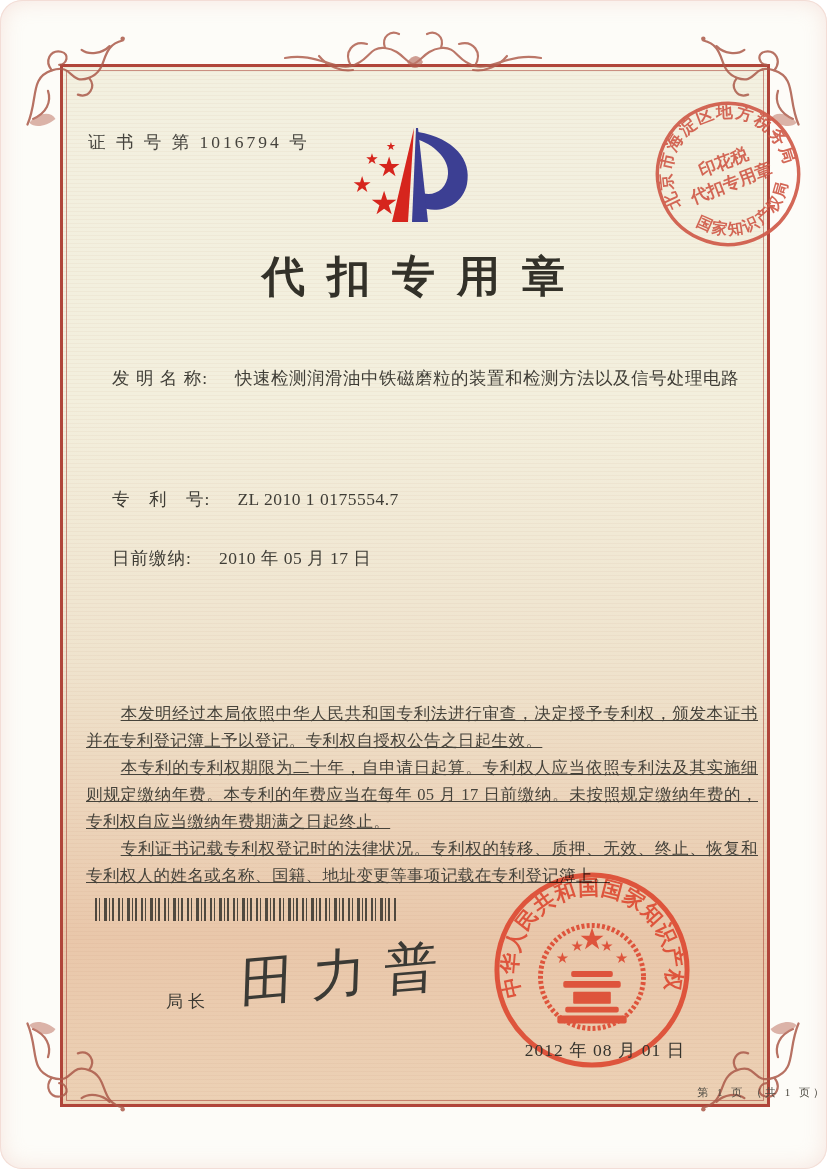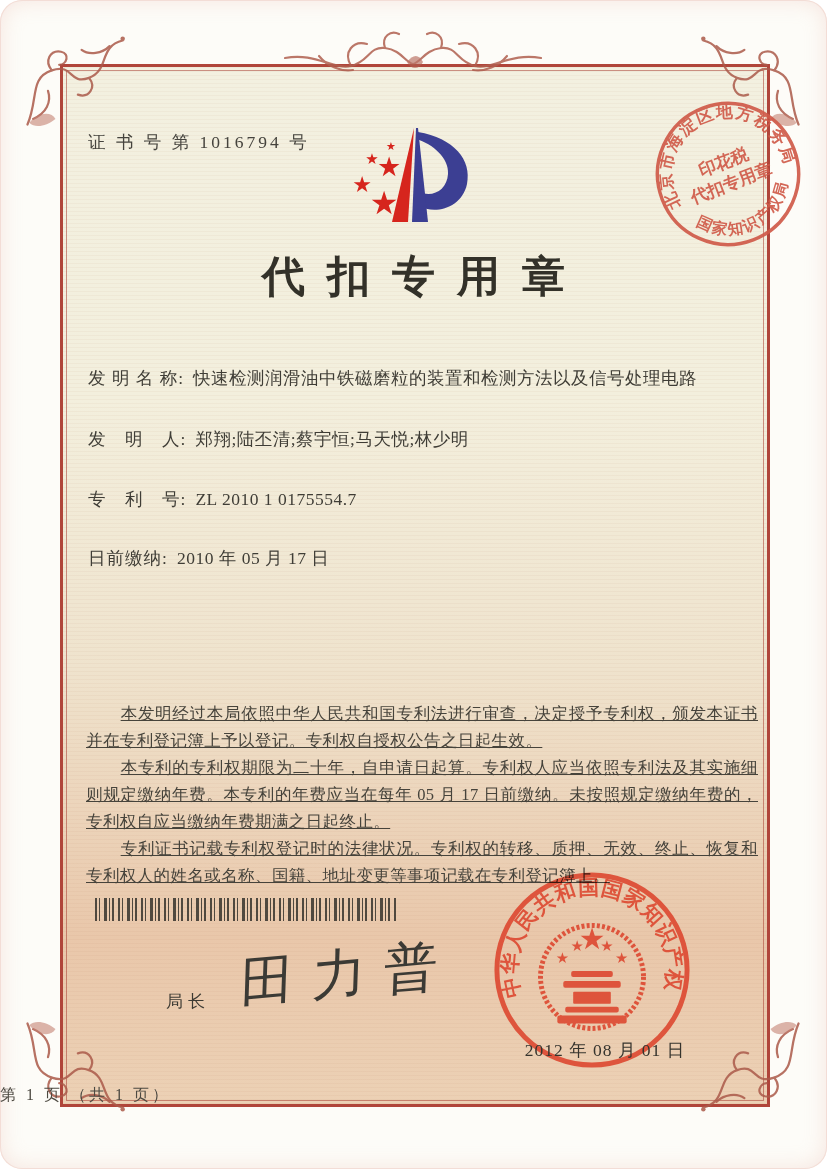--- a/index.html
+++ b/index.html
@@ -39,22 +39,22 @@
   .orn-br{left:694px;top:1016px;transform:scale(-1,-1);}
   .orn-topcenter{left:283px;top:22px;}
   
   .content{position:absolute;inset:0;z-index:3;color:var(--ink);}
   .cert-no{position:absolute;left:88px;top:130px;font-size:17.5px;letter-spacing:3px;color:#45433d;}
   .title{
     position:absolute;left:0;top:248px;width:100%;text-align:center;
     font-size:43px;font-weight:bold;letter-spacing:22px;text-indent:22px;color:#333129;
   }
   .field-row{position:absolute;left:88px;font-size:17.5px;white-space:nowrap;color:#3f3d36;}
-  .field-label{letter-spacing:1px;}
-  .field-value{margin-left:9px;letter-spacing:.5px;}
+  .field-label{letter-spacing:1px;margin-left:24px;}
+  .field-value{margin-left:27px;letter-spacing:.5px;}
   .row-name{top:366px;}
   .row-inventor{top:427px;}
   .row-patno{top:487px;text-align:center;}
   .row-appdate{top:546px;}
   .row-patentee{top:604px;}
   .row-grantdate{top:661px;}
   .paragraphs{
     position:absolute;left:86px;top:700px;width:672px;
     font-size:16.5px;line-height:27px;text-align:justify;color:#46433b;letter-spacing:.4px;text-decoration:underline;
   }
@@ -70,21 +70,21 @@
   }
   .director{position:absolute;left:166px;top:990px;font-size:17px;letter-spacing:5px;color:#3c3a33;}
   .signature{
     position:absolute;left:240px;top:938px;font-size:54px;color:#3b3a35;
     letter-spacing:18px;transform:rotate(-5deg) skewX(-7deg);font-weight:normal;white-space:nowrap;
   }
   .tax-stamp{position:absolute;left:642px;top:88px;width:172px;height:172px;transform:rotate(-21deg);opacity:.92;mix-blend-mode:multiply;}
   .office-seal{position:absolute;left:488px;top:866px;width:208px;height:208px;opacity:.93;mix-blend-mode:multiply;}
   .seal-date{position:absolute;left:505px;top:1038px;width:200px;text-align:center;font-size:17.5px;letter-spacing:1px;color:#36342e;z-index:4;}
   .logo{position:absolute;left:328px;top:126px;width:184px;height:114px;}
-  .footer{position:absolute;left:0;top:1085px;width:100%;text-align:left;font-size:16px;letter-spacing:3px;color:#4d4a42;}
+  .footer{position:absolute;left:0;top:1085px;width:100%;text-align:right;font-size:11px;letter-spacing:3px;color:#4d4a42;}
 </style>
 </head>
 <body>
 
 <div class="page">
 
   <div class="frame">
     <div class="frame-inner"></div>
   </div>
 
@@ -187,23 +187,20 @@
         <text x="44" y="38" text-anchor="middle" font-size="15" fill="var(--logo-red)">★</text>
         <text x="63" y="24" text-anchor="middle" font-size="11" fill="var(--logo-red)">★</text>
       </svg>
     </div>
 
     <h1 class="title">代扣专用章</h1>
 
     <div class="field-row row-name">
       <span class="field-label">发 明 名 称:</span><span class="field-value">快速检测润滑油中铁磁磨粒的装置和检测方法以及信号处理电路</span>
     </div>
-    <div class="field-row row-inventor">
-      <span class="field-label">发　明　人:</span><span class="field-value">郑翔;陆丕清;蔡宇恒;马天悦;林少明</span>
-    </div>
     <div class="field-row row-patno">
       <span class="field-label">专　利　号:</span><span class="field-value">ZL 2010 1 0175554.7</span>
     </div>
     <div class="field-row row-appdate">
       <span class="field-label">日前缴纳:</span><span class="field-value">2010 年 05 月 17 日</span>
     </div>
 
     <div class="paragraphs">
       <p>本发明经过本局依照中华人民共和国专利法进行审查，决定授予专利权，颁发本证书并在专利登记簿上予以登记。专利权自授权公告之日起生效。</p>
       <p>本专利的专利权期限为二十年，自申请日起算。专利权人应当依照专利法及其实施细则规定缴纳年费。本专利的年费应当在每年 05 月 17 日前缴纳。未按照规定缴纳年费的，专利权自应当缴纳年费期满之日起终止。</p>

